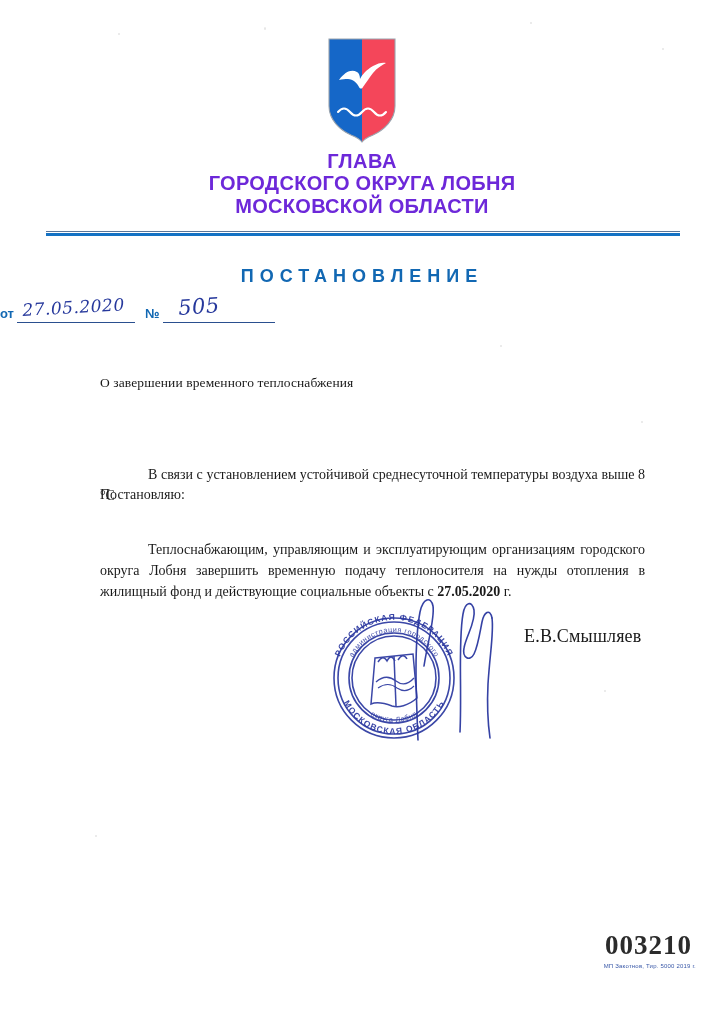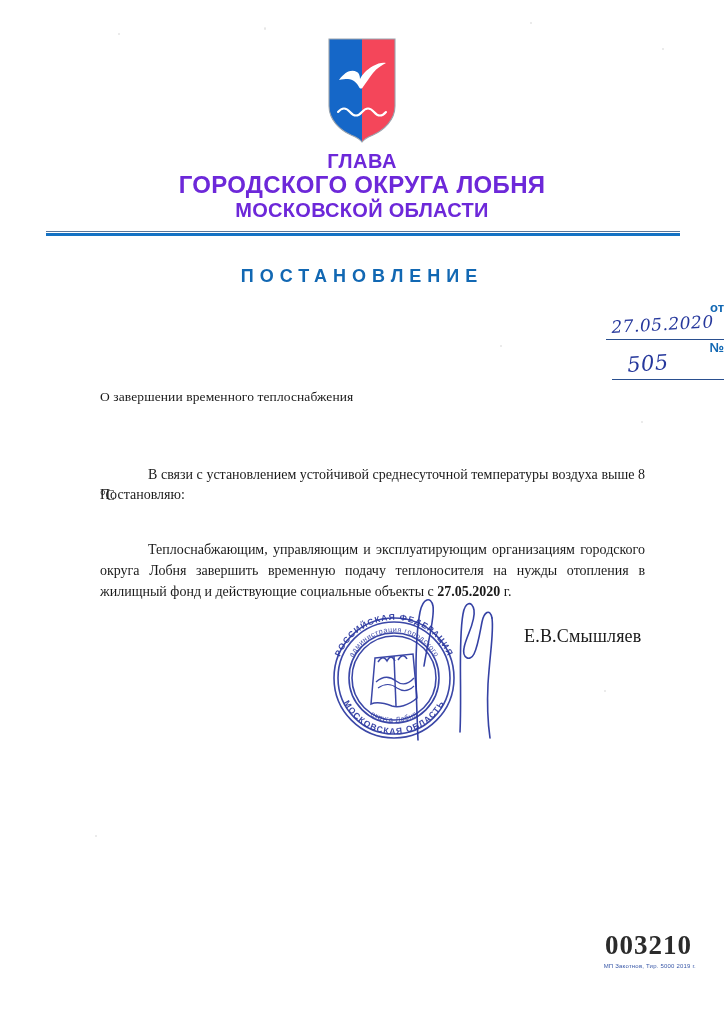--- a/index.html
+++ b/index.html
@@ -46,21 +46,21 @@
     left: 0;
     right: 0;
     top: 150px;
     text-align: center;
     font-family: "Liberation Sans", "DejaVu Sans", sans-serif;
     color: #6d28d9;
     font-weight: bold;
     line-height: 1.12;
   }
   .header-line-1 { font-size: 20px; letter-spacing: .5px; }
-  .header-line-2 { font-size: 24px; letter-spacing: .3px; }
+  .header-line-2 { font-size: 20px; letter-spacing: .3px; }
   .header-line-3 { font-size: 20px; letter-spacing: .3px; }
 
   
   .divider {
     position: absolute;
     left: 46px;
     right: 44px;
     top: 231px;
     height: 5px;
   }
@@ -89,25 +89,24 @@
     color: #1268b3;
   }
 
   
   .datenum {
     position: absolute;
     top: 300px;
     left: 0;
     right: 0;
     display: flex;
-    justify-content: center;
+    justify-content: flex-start;
     align-items: flex-end;
     gap: 0;
     font-family: "Liberation Sans", "DejaVu Sans", sans-serif;
-    flex-direction: column;
   }
   .lbl-ot, .lbl-no {
     font-weight: bold;
     font-size: 13px;
     color: #1268b3;
     padding-bottom: 2px;
   }
   .lbl-no { margin-left: 10px; }
   .fill-date, .fill-num {
     position: relative;
@@ -135,21 +134,20 @@
     transform: rotate(-4deg);
   }
 
   
   .subject {
     position: absolute;
     left: 100px;
     top: 375px;
     font-size: 13.5px;
     letter-spacing: .1px;
-    margin-top: 14px;
   }
   .para {
     position: absolute;
     left: 100px;
     width: 545px;
     font-size: 14px;
     line-height: 1.5;
     text-align: justify;
     text-justify: inter-word;
   }

